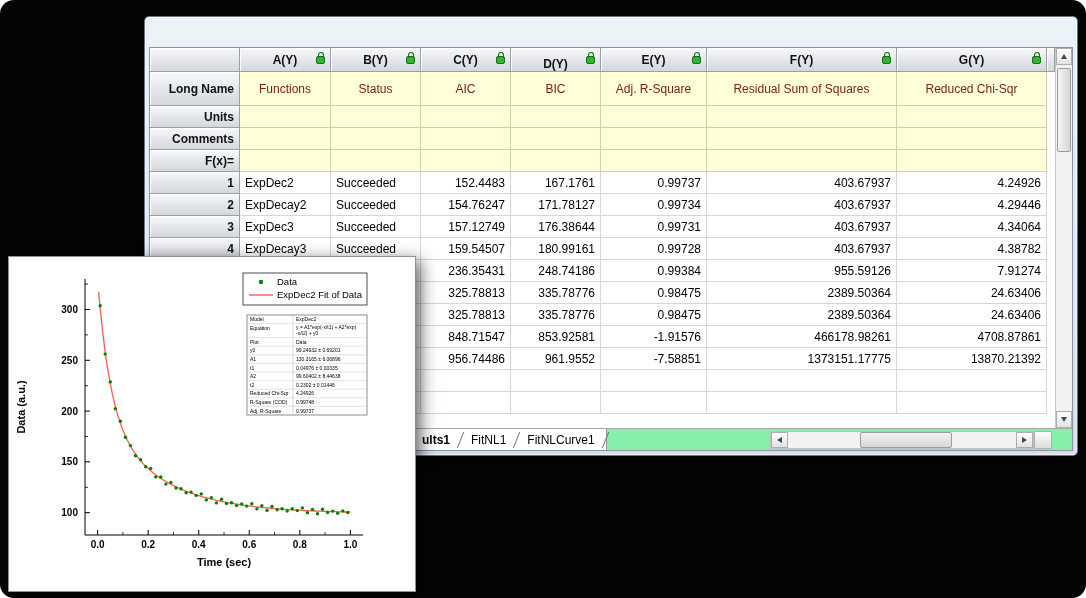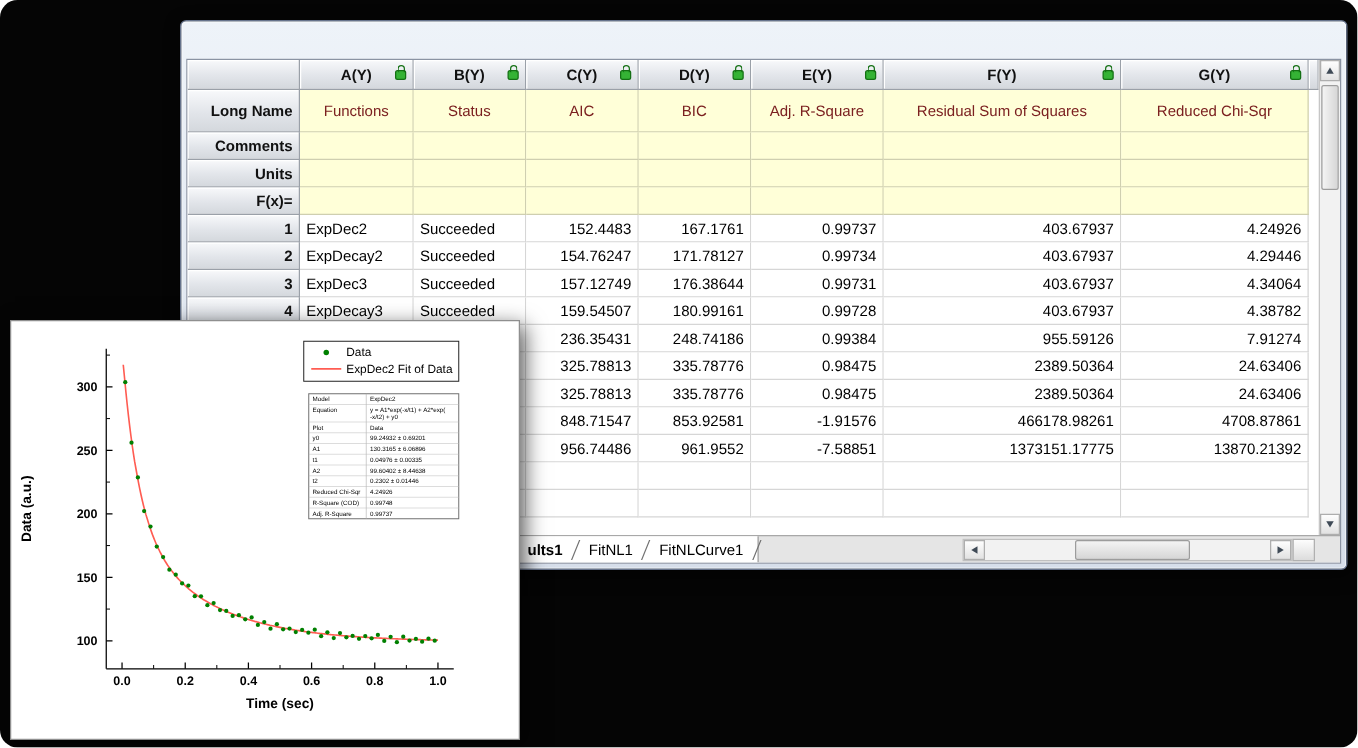--- a/index.html
+++ b/index.html
@@ -53,21 +53,21 @@
     display:flex; align-items:center; justify-content:center; }
   .vthumb { position:absolute; top:20px; left:1px; right:1px; height:84px;
     background:linear-gradient(90deg,#f4f4f4,#d6d6d6); border:1px solid #9c9c9c; border-radius:2px; }
   .sbtn-down { position:absolute; bottom:0; left:0; }
   .tri { width:0; height:0; display:block; }
   .tri-up { border-left:3.5px solid transparent; border-right:3.5px solid transparent; border-bottom:5px solid #3f4a56; }
   .tri-down { border-left:3.5px solid transparent; border-right:3.5px solid transparent; border-top:5px solid #3f4a56; }
   .tri-left { border-top:3.5px solid transparent; border-bottom:3.5px solid transparent; border-right:5px solid #3f4a56; }
   .tri-right { border-top:3.5px solid transparent; border-bottom:3.5px solid transparent; border-left:5px solid #3f4a56; }
 
-  .tabbar { position:absolute; left:0; right:0; bottom:0; height:22px; background:#e5e5e5; border-top:1px solid #a8a8a8; }
+  .tabbar { position:absolute; left:0; right:0; bottom:0; height:22px; background:#86efac; border-top:1px solid #a8a8a8; }
   #tabs { position:absolute; left:0; top:0; bottom:0; display:flex; align-items:center;
     background:#fff; padding-left:262px; border-right:1px solid #999; }
   .sheet-tab { padding:0 10px; font-size:12px; color:#000; display:flex; align-items:center; height:100%; }
   .sheet-tab.active { font-weight:700; }
   .tab-div { width:1px; height:16px; background:#6f6f6f; transform:skewX(-22deg); }
   .hscroll { position:absolute; left:620px; width:264px; top:2px; height:18px; display:flex;
     background:#f2f2f2; border:1px solid #c0c0c0; }
   .hscroll .sbtn { width:17px; height:100%; flex:none; }
   .htrack { flex:1; position:relative; }
   .hthumb { position:absolute; left:72px; width:92px; top:0; bottom:0;
@@ -97,21 +97,21 @@
               <span class="lock"></span>
             </div>
             <div class="gcell hcell" style="width: 90px;">
               <span>B(Y)</span>
               <span class="lock"></span>
             </div>
             <div class="gcell hcell" style="width: 90px;">
               <span>C(Y)</span>
               <span class="lock"></span>
             </div>
-            <div class="gcell hcell" style="width: 90px;">
+            <div class="gcell hcell" style="width: 90px; align-items: flex-end;">
               <span>D(Y)</span>
               <span class="lock"></span>
             </div>
             <div class="gcell hcell" style="width: 106px;">
               <span>E(Y)</span>
               <span class="lock"></span>
             </div>
             <div class="gcell hcell" style="width: 190px; text-align: center;">
               <span>F(Y)</span>
               <span class="lock"></span>
@@ -126,31 +126,31 @@
             <div class="gcell rowhdr" style="width: 90px;">Long Name</div>
             <div class="gcell lncell" style="width: 91px; background: rgb(255, 255, 216); color: rgb(123, 32, 32);">Functions</div>
             <div class="gcell lncell" style="width: 90px; background: rgb(255, 255, 216); color: rgb(123, 32, 32);">Status</div>
             <div class="gcell lncell" style="width: 90px; background: rgb(255, 255, 216); color: rgb(123, 32, 32);">AIC</div>
             <div class="gcell lncell" style="width: 90px; background: rgb(255, 255, 216); color: rgb(123, 32, 32);">BIC</div>
             <div class="gcell lncell" style="width: 106px; background: rgb(255, 255, 216); color: rgb(123, 32, 32);">Adj. R-Square</div>
             <div class="gcell lncell" style="width: 190px; background: rgb(255, 255, 216); color: rgb(123, 32, 32);">Residual Sum of Squares</div>
             <div class="gcell lncell" style="width: 150px; background: rgb(255, 255, 216); color: rgb(123, 32, 32);">Reduced Chi-Sqr</div>
           </div>
           <div class="grow" style="height: 22px;">
-            <div class="gcell rowhdr" style="width: 90px;">Comments</div>
+            <div class="gcell rowhdr" style="width: 90px;">Units</div>
             <div class="gcell ycell" style="width: 91px; background: rgb(255, 255, 216);"></div>
             <div class="gcell ycell" style="width: 90px; background: rgb(255, 255, 216);"></div>
             <div class="gcell ycell" style="width: 90px; background: rgb(255, 255, 216);"></div>
             <div class="gcell ycell" style="width: 90px; background: rgb(255, 255, 216);"></div>
             <div class="gcell ycell" style="width: 106px; background: rgb(255, 255, 216);"></div>
             <div class="gcell ycell" style="width: 190px; background: rgb(255, 255, 216);"></div>
             <div class="gcell ycell" style="width: 150px; background: rgb(255, 255, 216);"></div>
           </div>
           <div class="grow" style="height: 22px;">
-            <div class="gcell rowhdr" style="width: 90px;">Units</div>
+            <div class="gcell rowhdr" style="width: 90px;">Comments</div>
             <div class="gcell ycell" style="width: 91px; background: rgb(255, 255, 216);"></div>
             <div class="gcell ycell" style="width: 90px; background: rgb(255, 255, 216);"></div>
             <div class="gcell ycell" style="width: 90px; background: rgb(255, 255, 216);"></div>
             <div class="gcell ycell" style="width: 90px; background: rgb(255, 255, 216);"></div>
             <div class="gcell ycell" style="width: 106px; background: rgb(255, 255, 216);"></div>
             <div class="gcell ycell" style="width: 190px; background: rgb(255, 255, 216);"></div>
             <div class="gcell ycell" style="width: 150px; background: rgb(255, 255, 216);"></div>
           </div>
           <div class="grow" style="height: 22px;">
             <div class="gcell rowhdr" style="width: 90px;">F(x)=</div>

